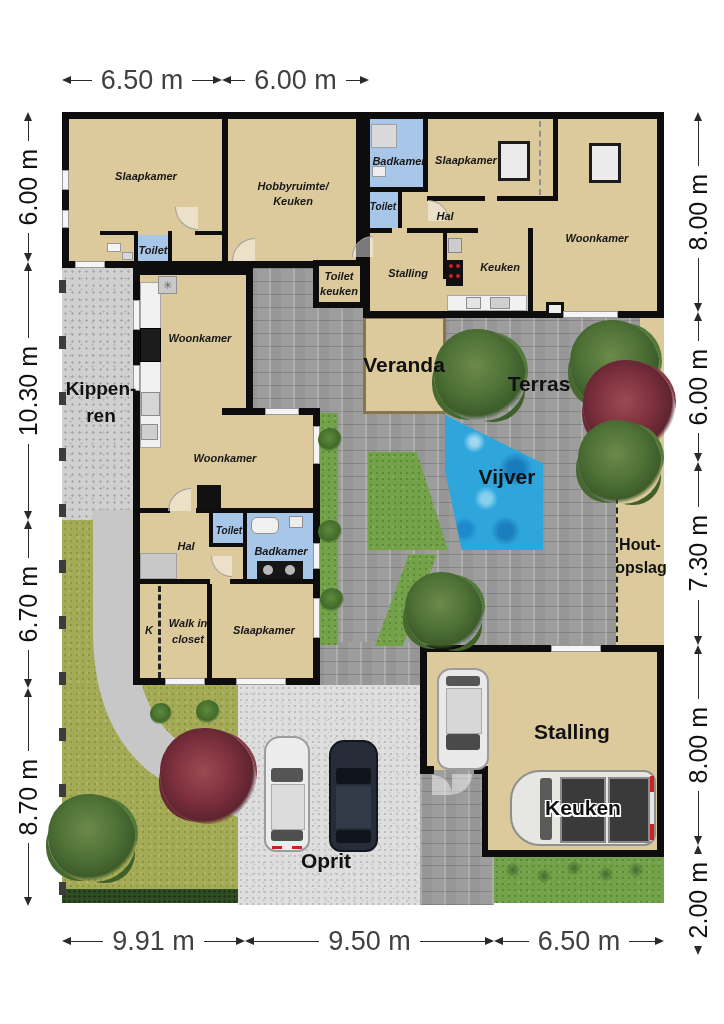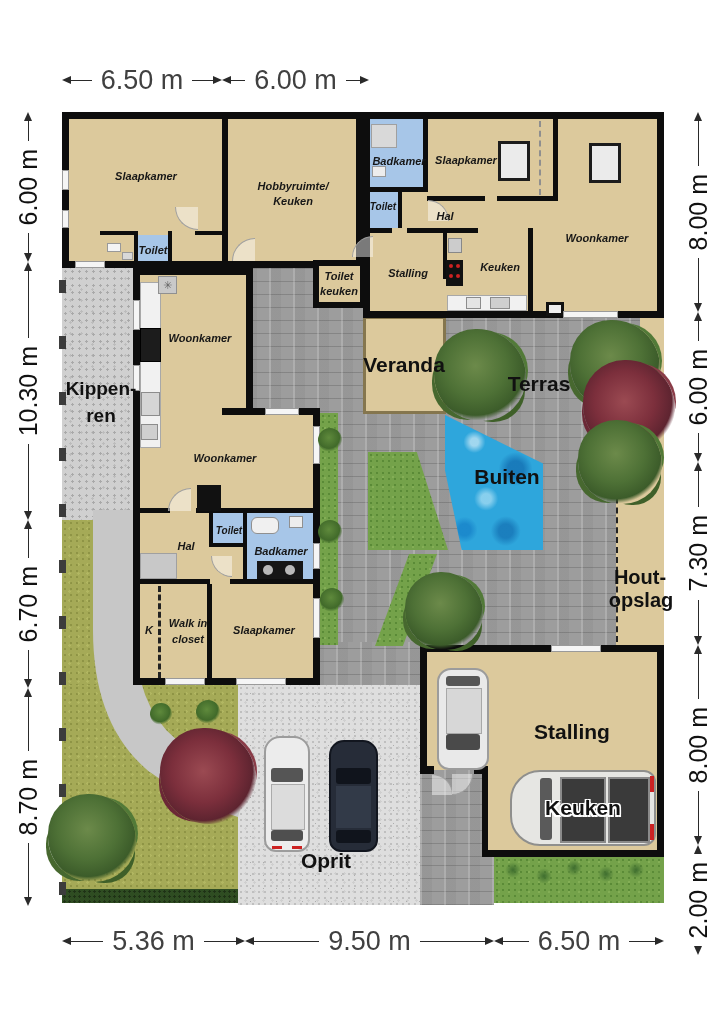--- a/index.html
+++ b/index.html
@@ -70,21 +70,21 @@
   .tuft{position:absolute;border-radius:50%;z-index:30;
         background:radial-gradient(circle, #3f6e2f 0%, rgba(63,110,47,0) 70%);}
   .post{position:absolute;width:7px;height:13px;background:#3c3c3c;z-index:12;}
   
   .rl{position:absolute;transform:translate(-50%,-50%);font-weight:bold;font-size:11px;
       color:#171717;white-space:nowrap;z-index:26;font-style:italic;}
   .rl.sm{font-size:10px;}
   .bl{position:absolute;transform:translate(-50%,-50%);font-weight:bold;font-size:21px;
       color:#111;white-space:nowrap;z-index:40;}
   .bl.md{font-size:19px;}
-  .bl.sm2{font-size:20px;margin-top:32px;}
+  .bl.sm2{font-size:16px;}
   .outline{text-shadow:-1.5px -1.5px 0 #fff,1.5px -1.5px 0 #fff,-1.5px 1.5px 0 #fff,1.5px 1.5px 0 #fff;}
   
   .car{position:absolute;box-sizing:border-box;z-index:32;}
   
   .dim-h{position:absolute;display:flex;align-items:center;height:34px;z-index:50;}
   .dim-h .ln{flex:1;height:0;border-top:1.5px solid #2a2a2a;}
   .dim-h .lab{padding:0 9px;font-size:27px;color:#404040;white-space:nowrap;}
   .dim-h::before{content:"";width:0;height:0;border-top:4px solid transparent;
     border-bottom:4px solid transparent;border-right:9px solid #2a2a2a;}
   .dim-h::after{content:"";width:0;height:0;border-top:4px solid transparent;
@@ -297,38 +297,38 @@
   <div class="tuft" style="left:505px;top:862px;width:16px;height:16px;"></div>
   <div class="tuft" style="left:536px;top:868px;width:16px;height:16px;"></div>
   <div class="tuft" style="left:566px;top:860px;width:16px;height:16px;"></div>
   <div class="tuft" style="left:598px;top:866px;width:16px;height:16px;"></div>
   <div class="tuft" style="left:628px;top:862px;width:16px;height:16px;"></div>
 
   <div class="bl md" style="left:101px;top:389px;">Kippen-</div>
   <div class="bl md" style="left:101px;top:416px;">ren</div>
   <div class="bl" style="left:404px;top:365px;">Veranda</div>
   <div class="bl" style="left:539px;top:384px;text-align:right;">Terras</div>
-  <div class="bl" style="left:507px;top:477px;">Buiten</div>
+  <div class="bl" style="left:507px;top:477px;">Vijver</div>
   <div class="bl sm2" style="left:640px;top:545px;">Hout-</div>
   <div class="bl sm2" style="left:641px;top:568px;">opslag</div>
   <div class="bl" style="left:326px;top:861px;">Oprit</div>
 
   <div class="dim-h" style="left:62px;top:63px;width:160px;">
     <div class="ln"></div>
       <div class="lab">6.50 m</div>
       <div class="ln"></div>
     </div>
   <div class="dim-h" style="left:222px;top:63px;width:147px;">
     <div class="ln"></div>
       <div class="lab">6.00 m</div>
       <div class="ln"></div>
     </div>
   <div class="dim-h" style="left:62px;top:924px;width:183px;">
     <div class="ln"></div>
-      <div class="lab">5.36 m</div>
+      <div class="lab">9.91 m</div>
       <div class="ln"></div>
     </div>
   <div class="dim-h" style="left:245px;top:924px;width:249px;">
     <div class="ln"></div>
       <div class="lab">9.50 m</div>
       <div class="ln"></div>
     </div>
   <div class="dim-h" style="left:494px;top:924px;width:170px;">
     <div class="ln"></div>
       <div class="lab">6.50 m</div>

